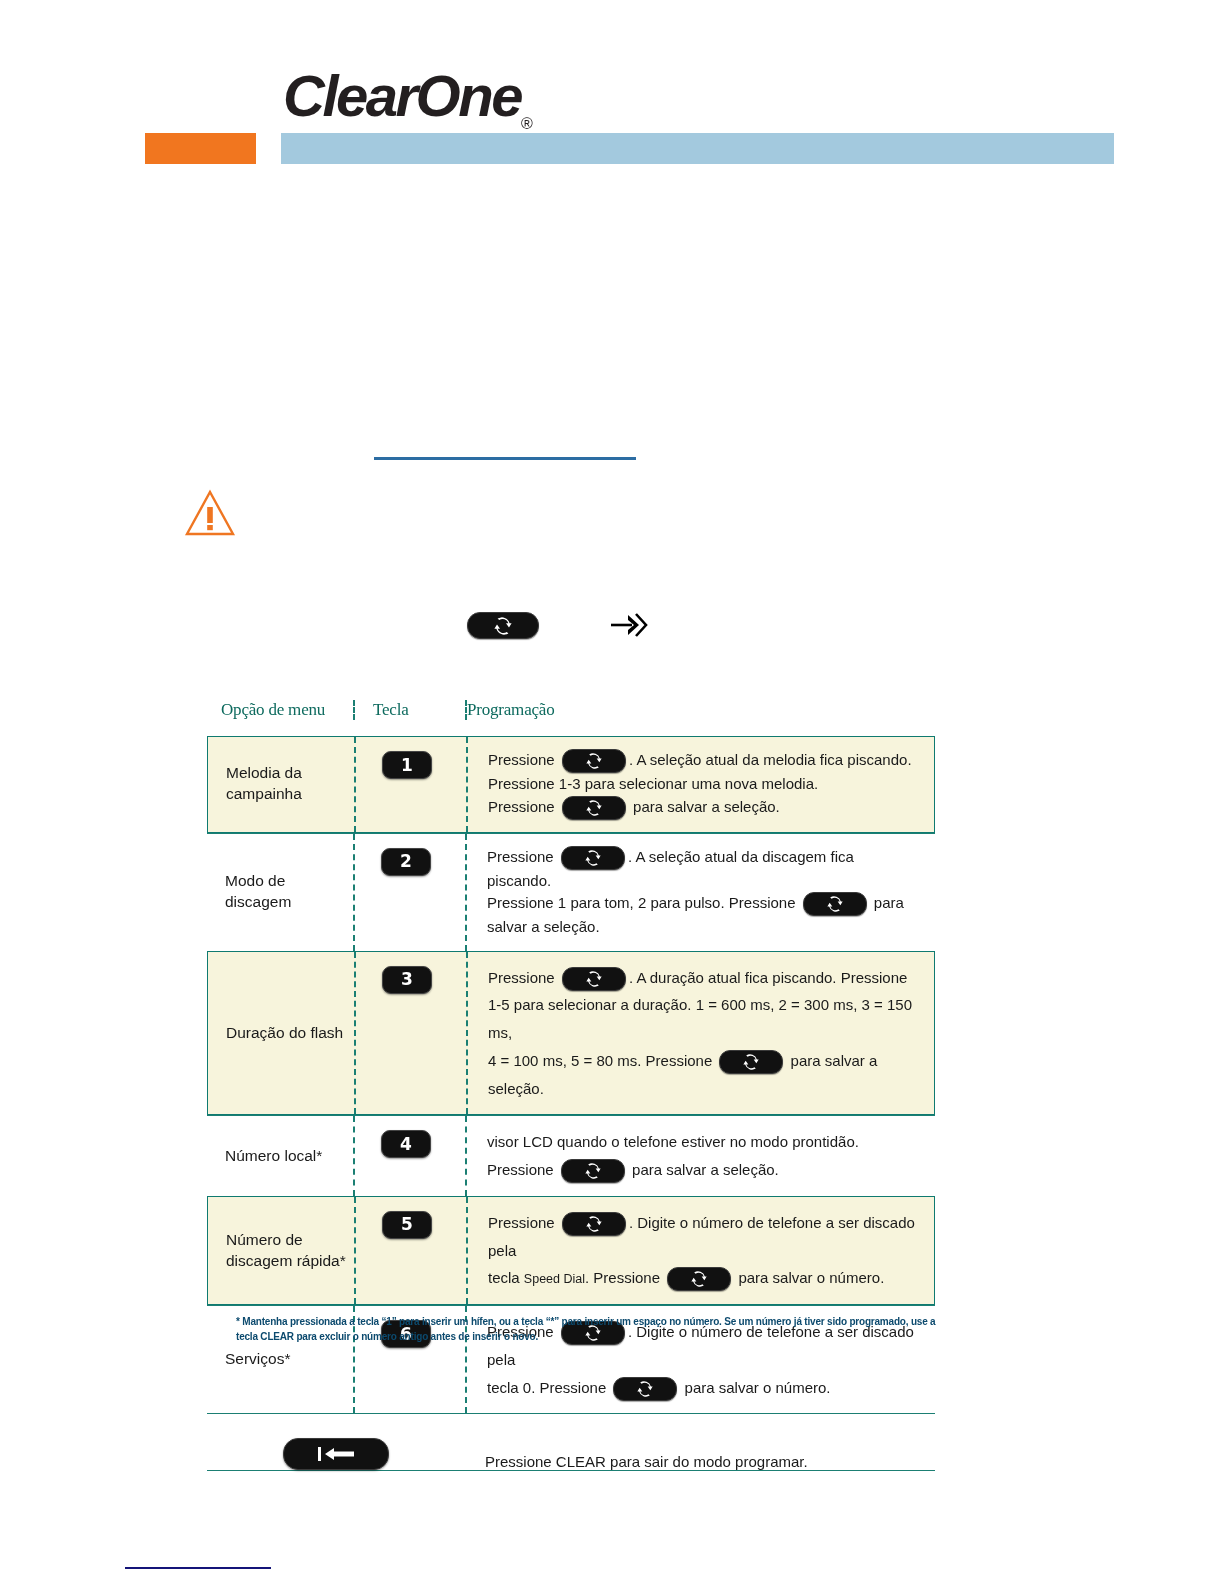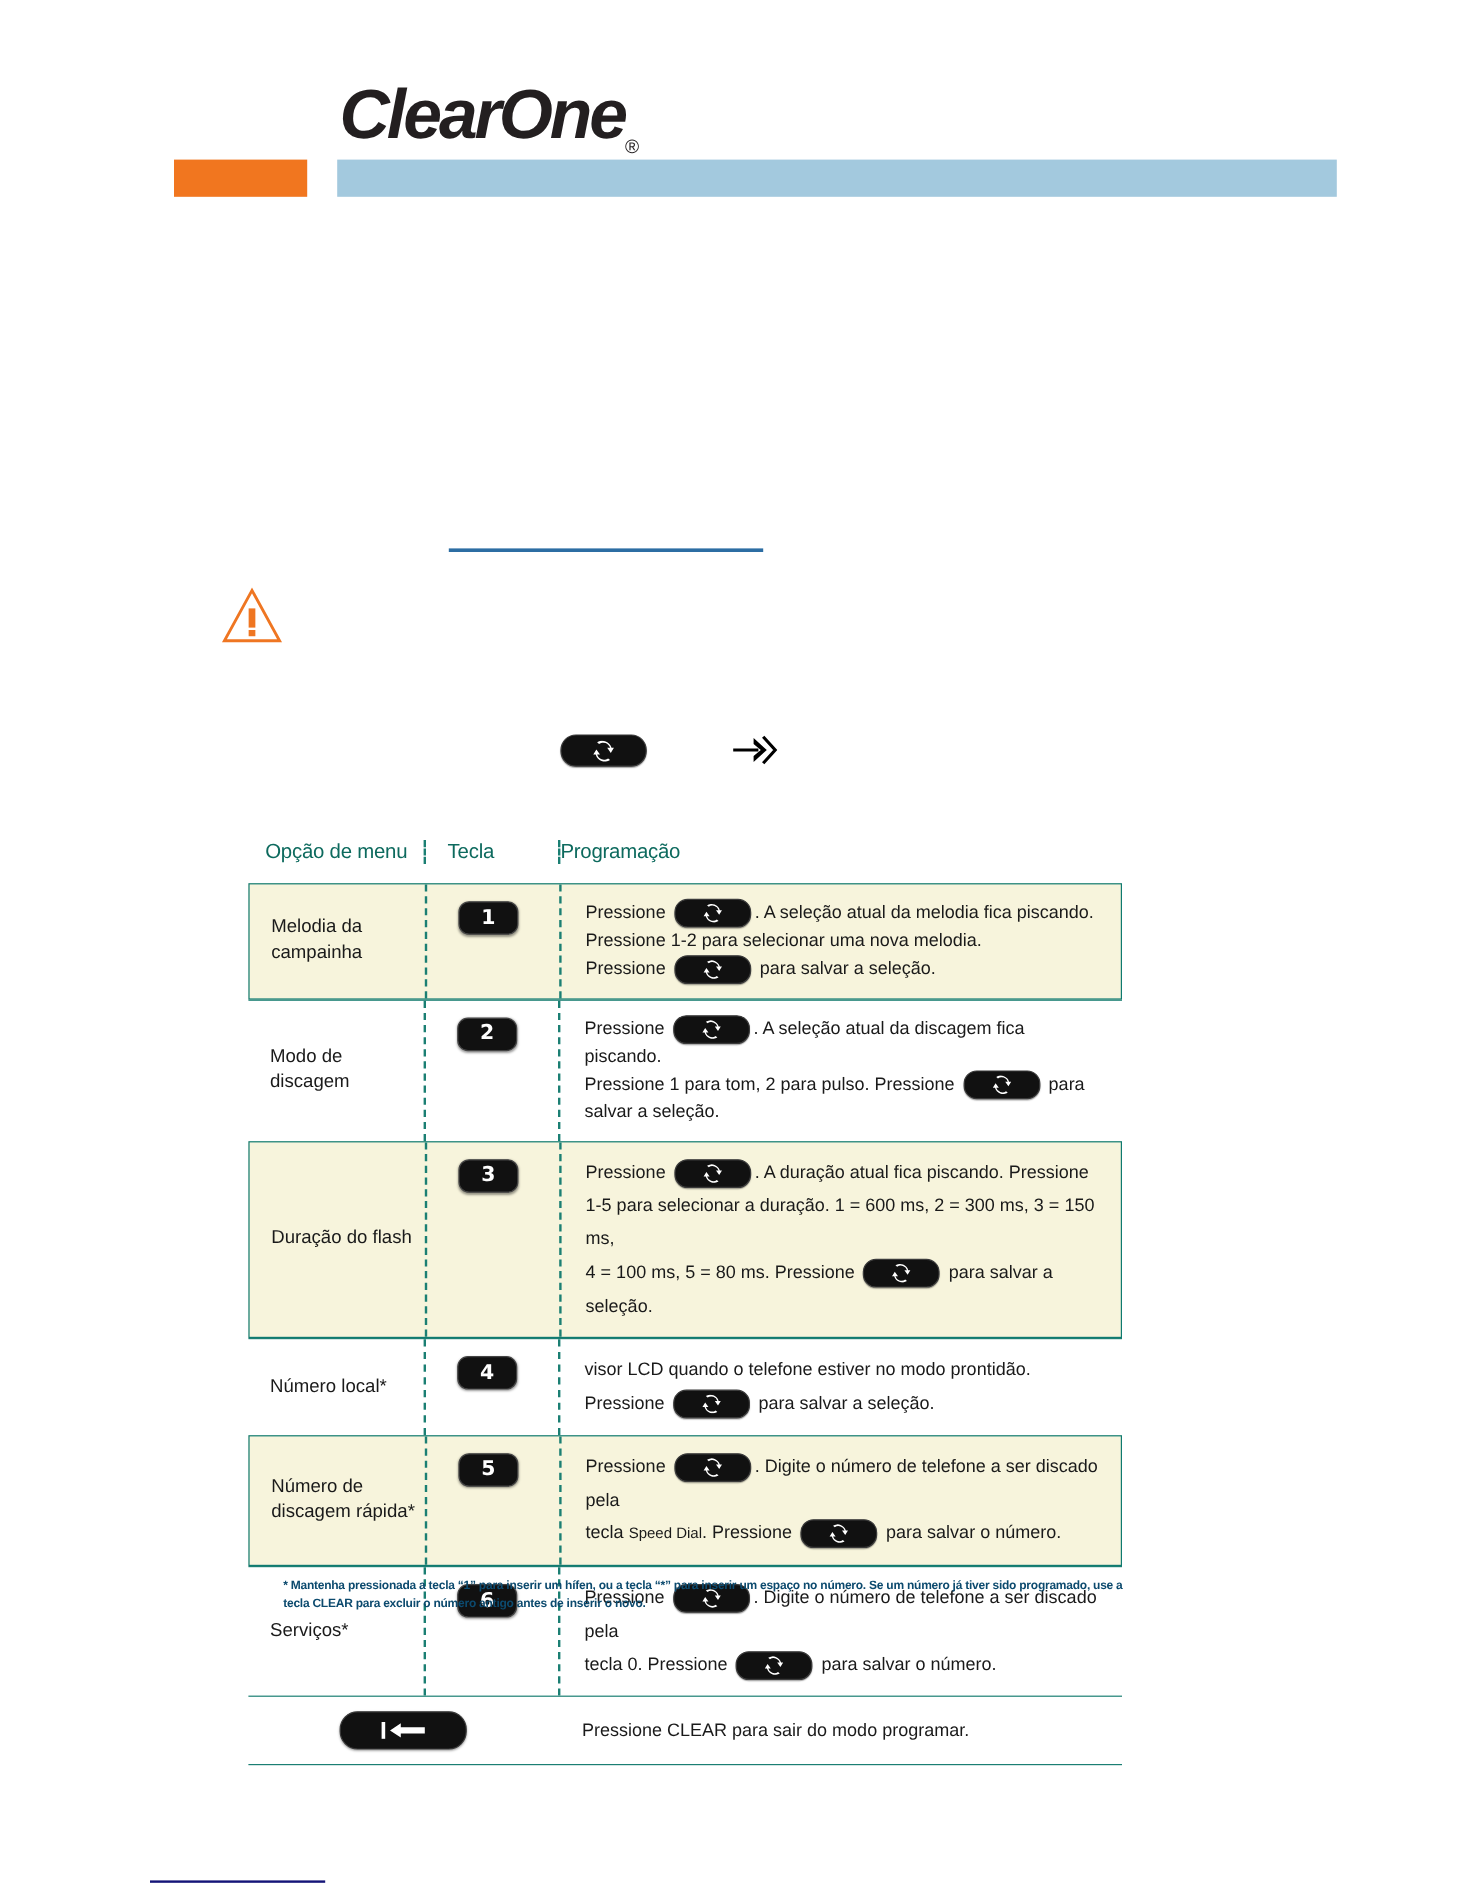--- a/index.html
+++ b/index.html
@@ -132,21 +132,21 @@
     width: 728px;
   }
   .thead {
     display: flex;
     height: 36px;
     align-items: flex-start;
   }
   .th {
     color: #0d6a5e;
     font-size: 17px;
-    font-family: Liberation Sans, sans-serif;
+    font-family: Liberation Serif, serif;
     letter-spacing: -0.2px;
   }
   .col-a { width: 146px; padding-left: 14px; box-sizing: border-box; }
   .col-b { width: 112px; padding-left: 18px; box-sizing: border-box; border-left: 2px dashed #1b7f73; }
   .col-c { flex: 1; box-sizing: border-box; border-left: 2px dashed #1b7f73; }
 
   .row {
     display: flex;
     align-items: stretch;
     border-top: 1.5px solid #1b7f73;
@@ -184,21 +184,21 @@
     color: #1a1a1a;
     line-height: 1.85;
   }
   .row.tight .cell-c { line-height: 1.5; }
   .row .cell-c p { margin: 0; }
   .small-caps { font-size: 12.5px; }
 
   
   .footrow {
     display: flex;
-    align-items: center;
+    align-items: flex-end;
     border-top: 1.5px solid #1b7f73;
     border-bottom: 1.5px solid #1b7f73;
     height: 56px;
   }
   .footrow .f-left {
     width: 258px;
     display: flex;
     justify-content: center;
     align-items: center;
   }
@@ -290,21 +290,21 @@
       <div class="row hl tight">
         <div class="cell-a">Melodia da campainha</div>
         <div class="cell-b">
           <div class="numkey">1</div>
         </div>
         <div class="cell-c">
           <p>Pressione <span class="keypill"><svg width="18" height="16" viewBox="0 0 20 18">
                 <path d="M6.2 3.0 A6 6 0 0 1 15.4 6.2 L13.0 6.2 L16.0 10.4 L18.6 6.2 L16.6 6.2 A8 8 0 0 0 4.6 1.6 Z" fill="#ffffff"></path>
                 <path d="M13.8 15.0 A6 6 0 0 1 4.6 11.8 L7.0 11.8 L4.0 7.6 L1.4 11.8 L3.4 11.8 A8 8 0 0 0 15.4 16.4 Z" fill="#ffffff"></path>
               </svg></span>. A seleção atual da melodia fica piscando.</p>
-          <p>Pressione 1-2 para selecionar uma nova melodia.</p>
+          <p>Pressione 1-3 para selecionar uma nova melodia.</p>
           <p>Pressione <span class="keypill"><svg width="18" height="16" viewBox="0 0 20 18">
                 <path d="M6.2 3.0 A6 6 0 0 1 15.4 6.2 L13.0 6.2 L16.0 10.4 L18.6 6.2 L16.6 6.2 A8 8 0 0 0 4.6 1.6 Z" fill="#ffffff"></path>
                 <path d="M13.8 15.0 A6 6 0 0 1 4.6 11.8 L7.0 11.8 L4.0 7.6 L1.4 11.8 L3.4 11.8 A8 8 0 0 0 15.4 16.4 Z" fill="#ffffff"></path>
               </svg></span> para salvar a seleção.</p>
         </div>
       </div>
       <div class="row plain tight">
         <div class="cell-a">Modo de discagem</div>
         <div class="cell-b">
           <div class="numkey">2</div>

